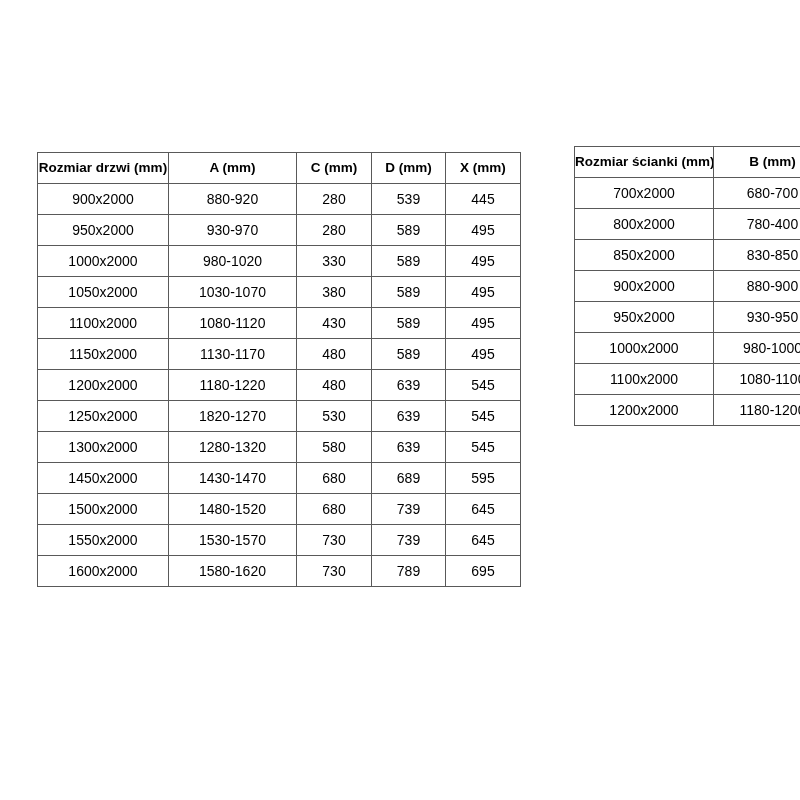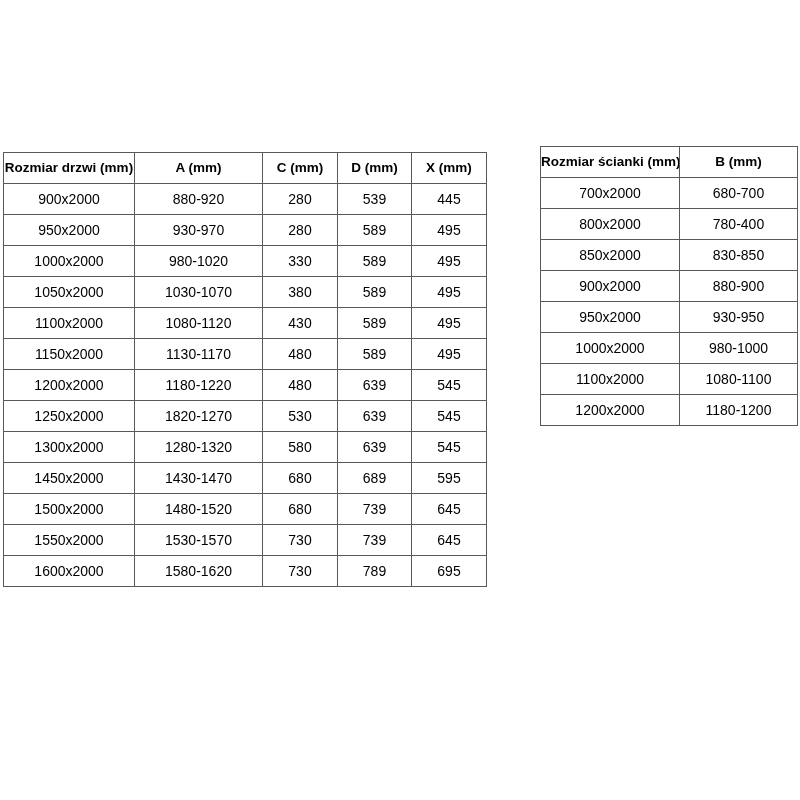--- a/index.html
+++ b/index.html
@@ -15,20 +15,21 @@
     background: #ffffff;
     overflow: hidden;
   }
   table.spec-table {
     position: absolute;
     border-collapse: collapse;
     table-layout: fixed;
     background: #ffffff;
     color: #000000;
     font-size: 14px;
+    margin-left: 34px;
   }
   table.spec-table th,
   table.spec-table td {
     border: 1px solid #595959;
     text-align: center;
     vertical-align: middle;
     padding: 0;
     height: 30px;
     line-height: 30px;
     white-space: nowrap;

